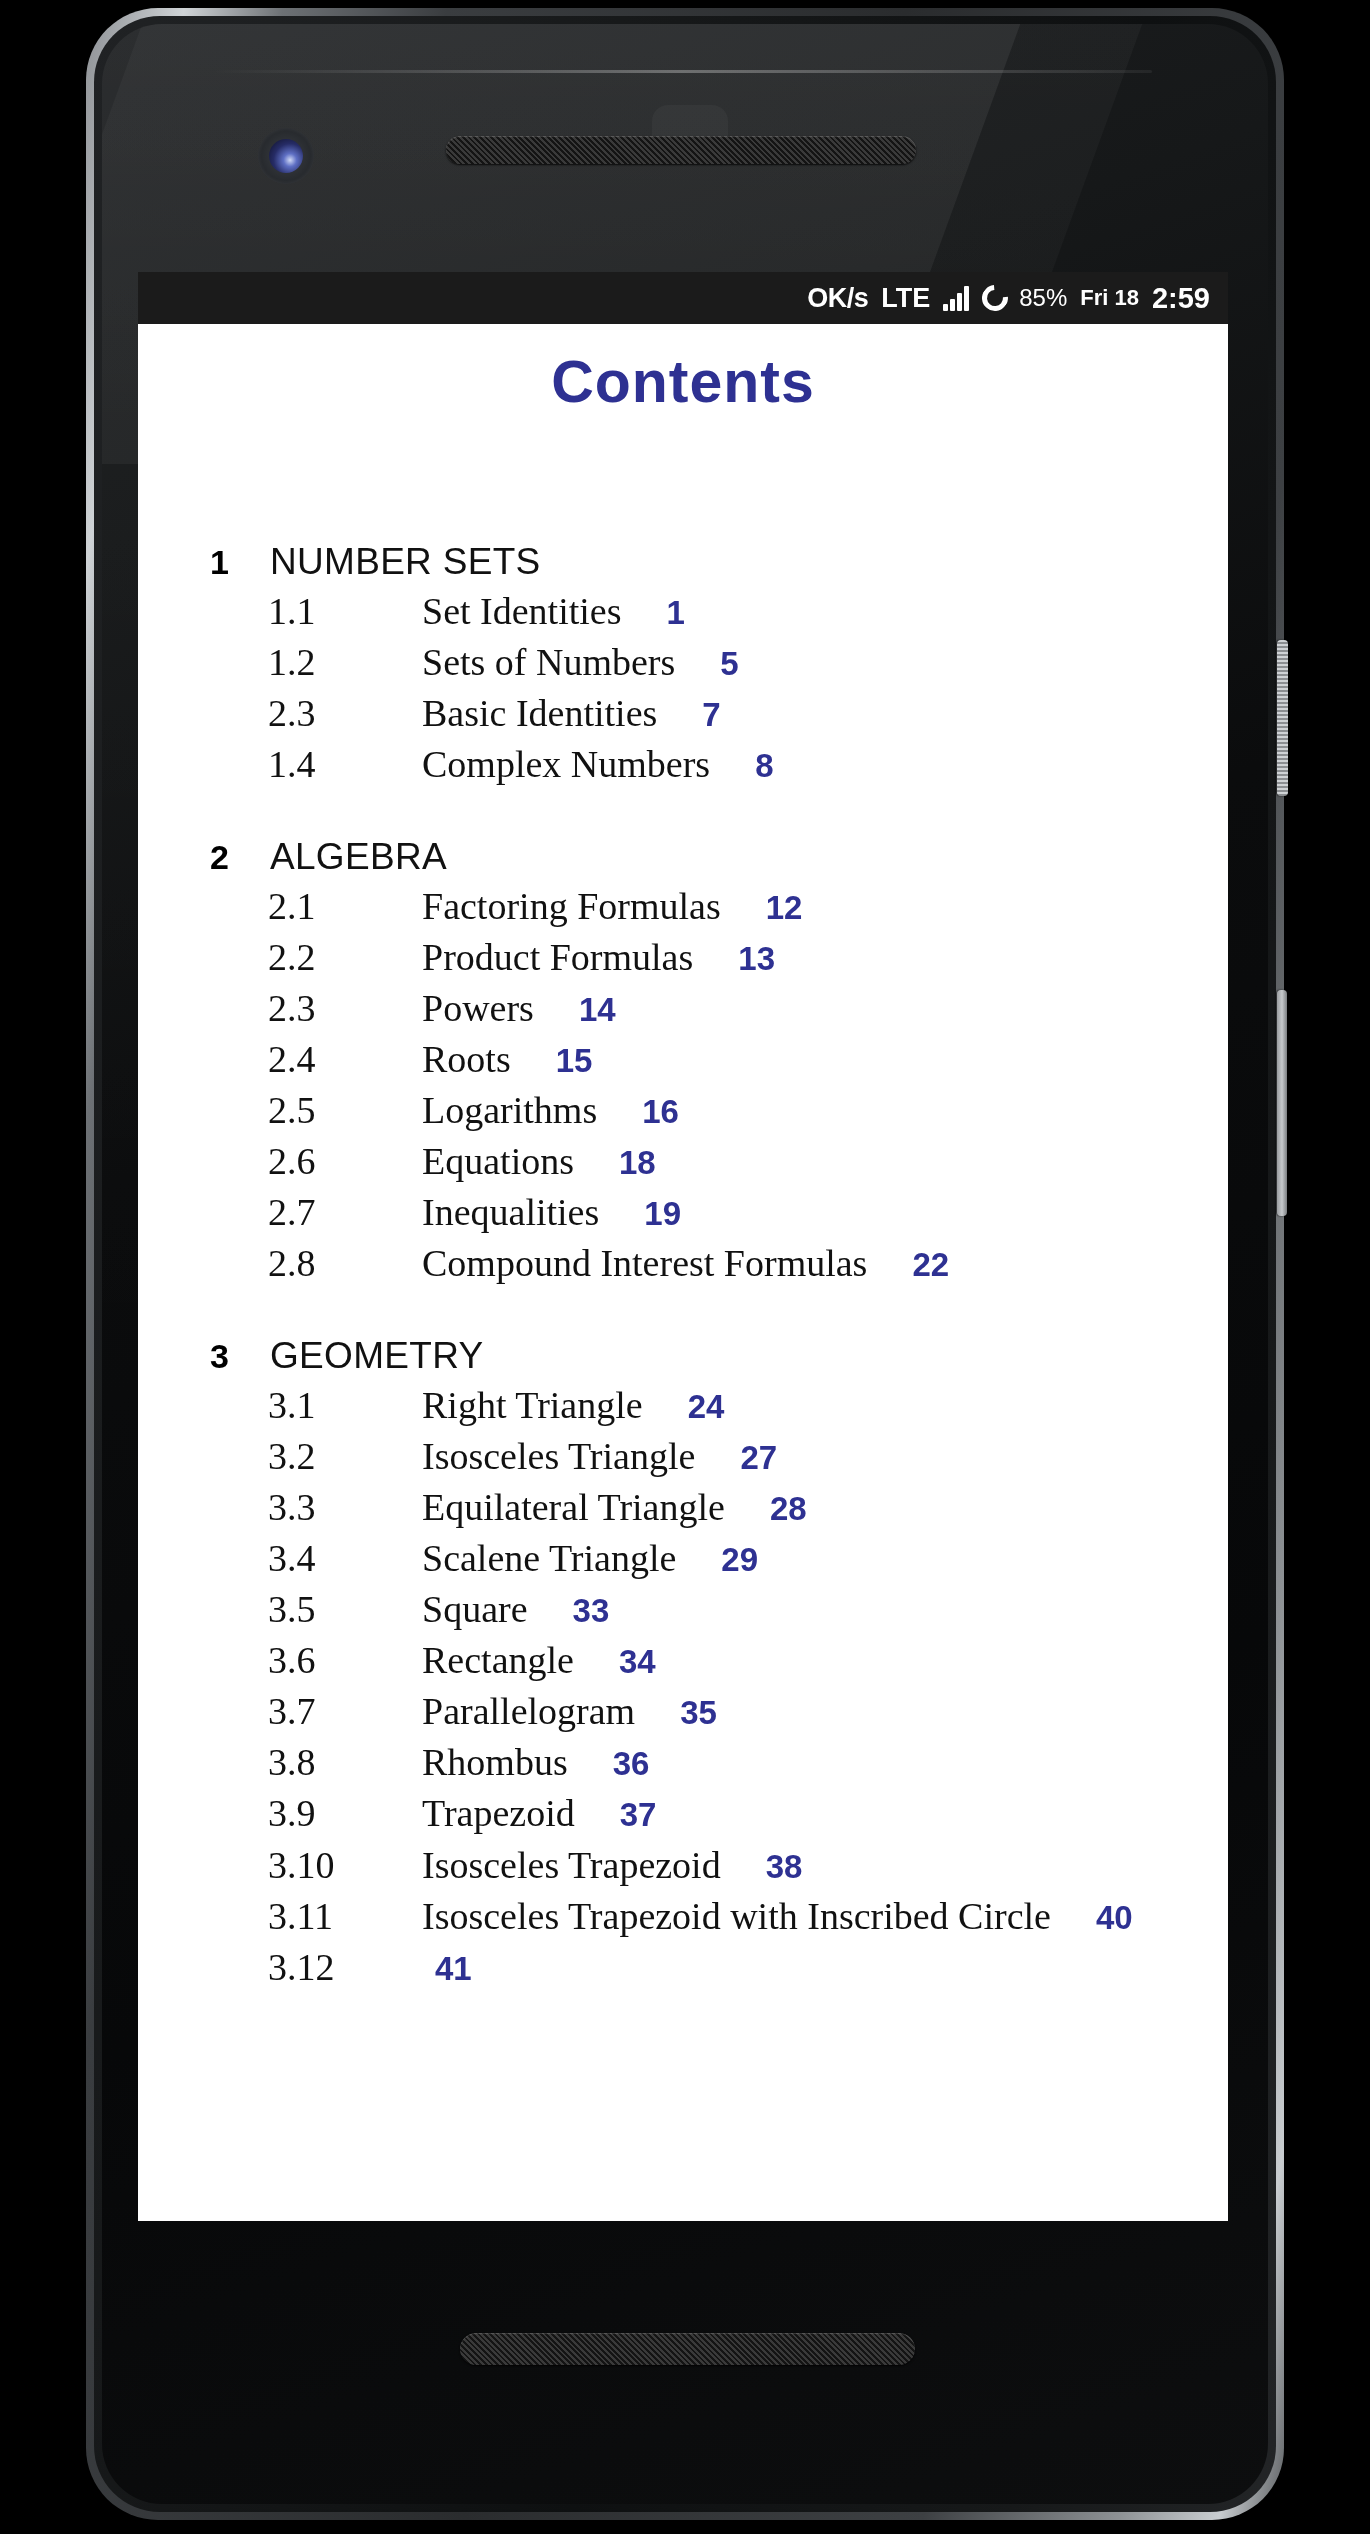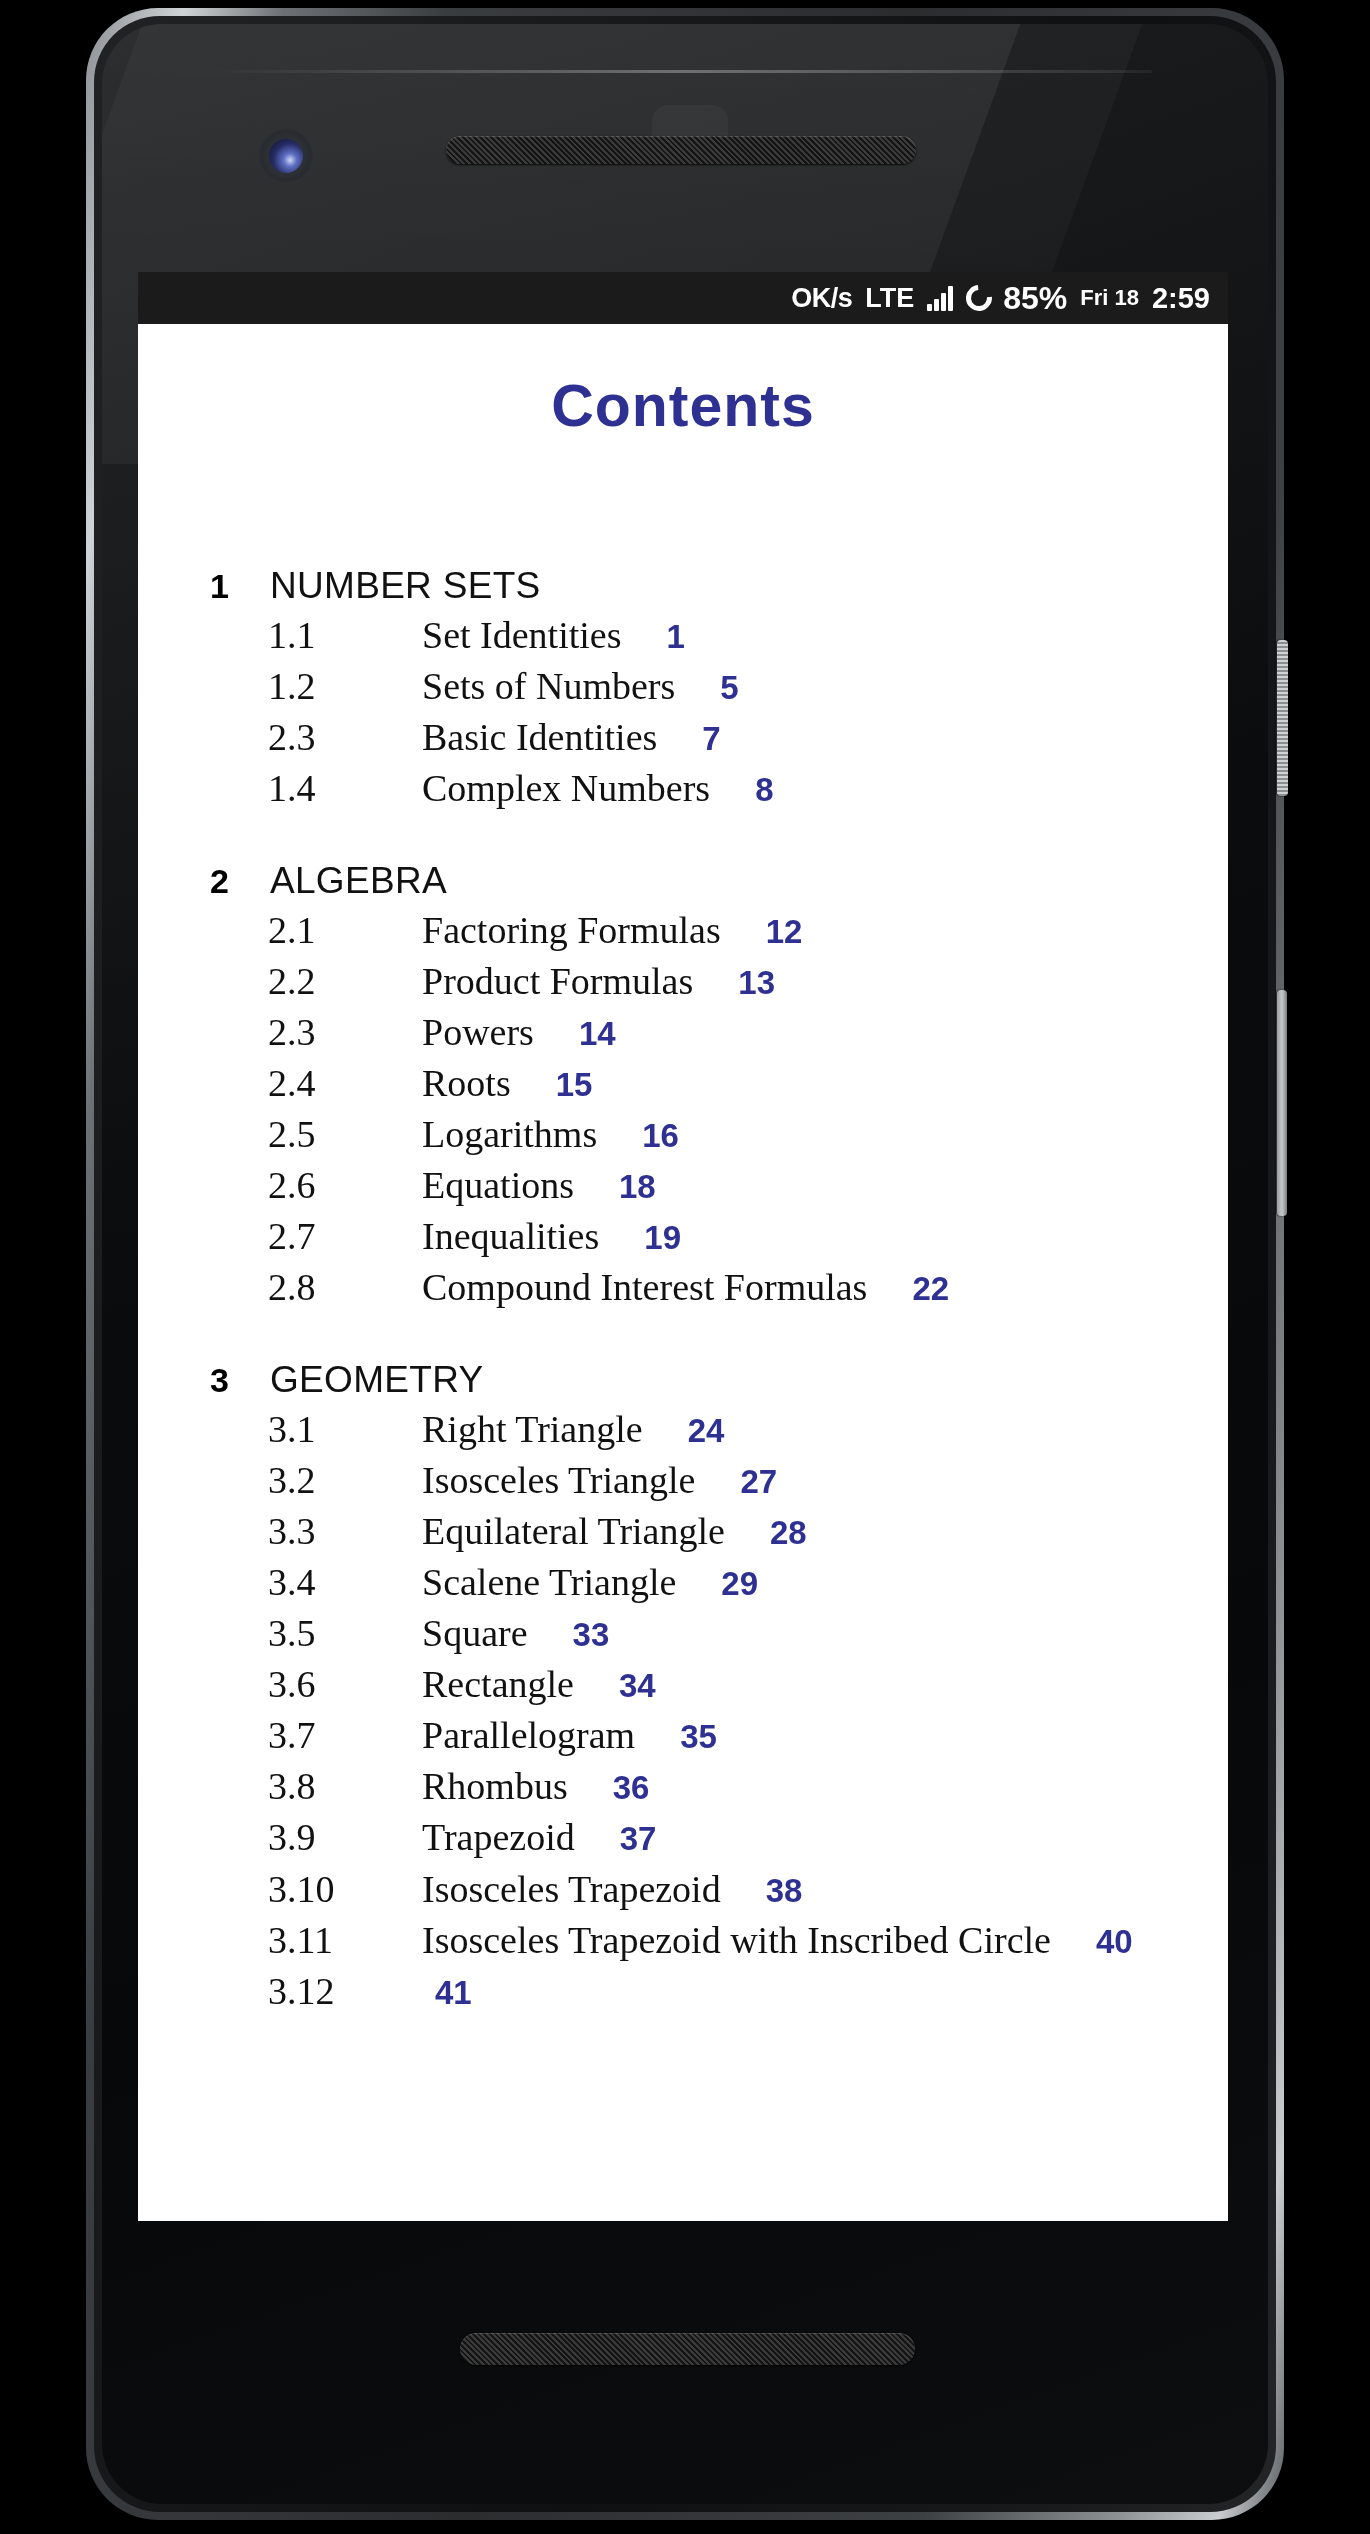--- a/index.html
+++ b/index.html
@@ -106,34 +106,34 @@
   .sb-signal i{display:block;width:5px;background:#fff;border-radius:1px;}
   .sb-signal i:nth-child(1){height:7px;}
   .sb-signal i:nth-child(2){height:12px;}
   .sb-signal i:nth-child(3){height:18px;}
   .sb-signal i:nth-child(4){height:25px;}
   .sb-ring{
     width:26px;height:26px;border-radius:50%;
     border:5px solid #fff;box-sizing:border-box;
     border-top-color:transparent;transform:rotate(40deg);
   }
-  .sb-battery{font-size:32px;font-weight:bold;margin-left:-2px;text-align:center;}
+  .sb-battery{font-size:24px;font-weight:normal;margin-left:-2px;text-align:center;}
   .sb-date{font-size:22px;font-weight:bold;}
   .sb-time{font-size:29px;font-weight:bold;}
 
   
   #page{
     position:absolute;left:0;top:52px;width:1090px;height:1897px;
     background:#fff;overflow:hidden;
   }
   #page-title{
     text-align:center;color:#2e3192;
     font-family:"Liberation Sans",sans-serif;
     font-weight:bold;font-size:59px;letter-spacing:1px;
-    margin:0;padding-top:48px;
+    margin:0;padding-top:24px;
   }
   #toc{
     margin-top:122px;
     font-family:"Liberation Serif",serif;
     color:#111;
   }
   .chapter{margin-bottom:42px;}
   .chapter:last-child{margin-bottom:0;}
   .chapter-head{
     display:flex;align-items:baseline;

